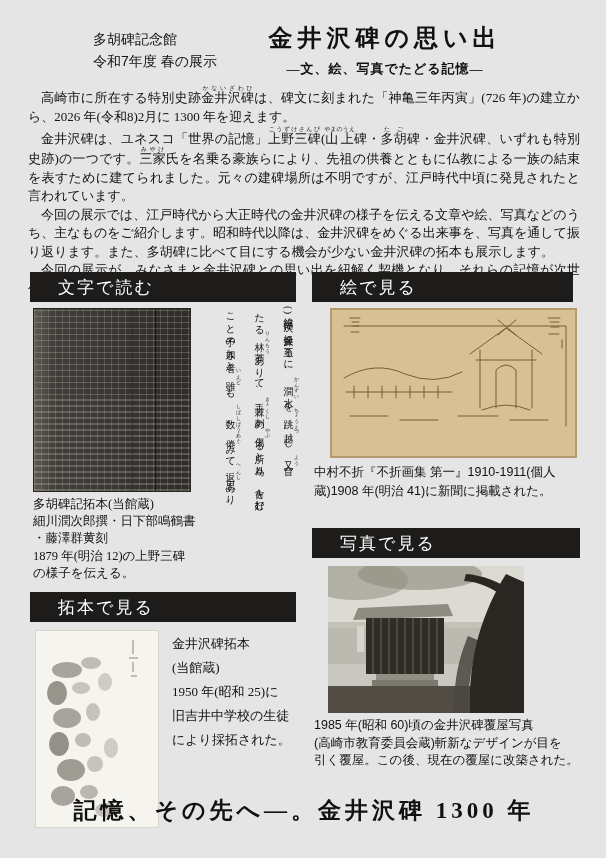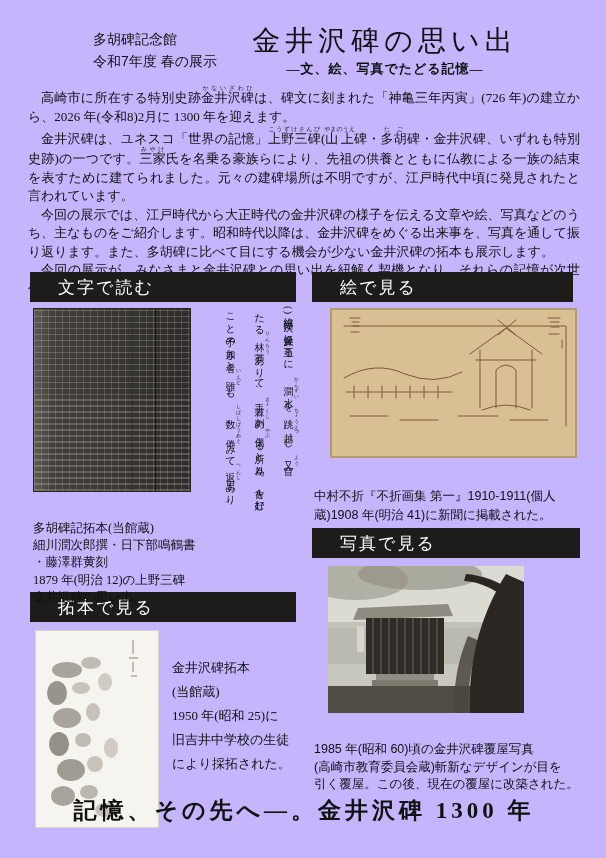--- a/index.html
+++ b/index.html
@@ -1,23 +1,23 @@
 <!DOCTYPE html>
 <html lang="ja" style="--ink: #111111; --bar_bg: #1d1c1a; --bar_text: #ffffff; --sketch_paper: #d8c094; --sketch_line: #7a5a38;"><head>
 <meta charset="utf-8">
 <style>
   html,body{margin:0;padding:0;background:#fff;}
-  .page{position:relative;width:606px;height:858px;background:#c4b5fd;color:var(--ink,#111);
+  .page{position:relative;width:606px;height:858px;background:#e5e5e5;color:var(--ink,#111);
         font-family:"Liberation Serif","DejaVu Serif",serif;overflow:hidden;}
   .gothic{font-family:"Liberation Sans","DejaVu Sans",sans-serif;}
   .abs{position:absolute;}
 
   
   .museum{left:93px;top:28px;font-size:14px;line-height:22px;}
-  .title{left:225px;top:22px;width:320px;text-align:center;font-size:28px;font-weight:normal;letter-spacing:5px;}
+  .title{left:225px;top:22px;width:320px;text-align:center;font-size:24px;font-weight:bold;letter-spacing:5px;}
   .subtitle{left:225px;top:60px;width:320px;text-align:center;font-size:13px;font-weight:bold;letter-spacing:1px;}
 
   
   .intro{left:28px;top:85px;width:552px;height:182px;font-size:13px;line-height:18.5px;overflow:visible;}
   .intro p{margin:0;text-indent:1em;text-align:justify;}
   ruby rt{font-size:6px;line-height:1;letter-spacing:0;color:#222;}
 
   
   .bar{background:var(--bar_bg,#1d1c1a);color:var(--bar_text,#fff);height:30px;display:flex;align-items:center;
        padding-left:28px;box-sizing:border-box;font-size:17px;letter-spacing:2px;
@@ -36,21 +36,21 @@
       repeating-linear-gradient(0deg, rgba(208,202,188,.26) 0 1.5px, rgba(0,0,0,0) 1.5px 6px),
       repeating-linear-gradient(90deg, rgba(208,202,188,.20) 0 1.5px, rgba(0,0,0,0) 1.5px 7px),
       linear-gradient(90deg, rgba(150,142,128,.35), rgba(0,0,0,0) 12%, rgba(0,0,0,.28) 92%);}
 
   
   .vquote{left:197px;top:306px;width:106px;height:252px;writing-mode:vertical-rl;
           font-size:10px;line-height:2.9;letter-spacing:.5px;}
   .vquote rt{font-size:5px;}
   .vquote .col{margin:0;}
 
-  .cap{font-size:12.5px;margin-top:24px;}
+  .cap{font-size:12.5px;}
   .cap-moji{left:33px;top:496px;width:180px;line-height:17.2px;}
   .cap-e{left:314px;top:463px;width:268px;line-height:19px;font-family:"Liberation Sans","DejaVu Sans",sans-serif;}
   .cap-shashin{left:314px;top:717px;width:272px;line-height:17.5px;font-family:"Liberation Sans","DejaVu Sans",sans-serif;}
   .cap-takuhon{left:172px;top:632px;width:132px;line-height:24px;font-size:13px;}
 
   .sketch{left:330px;top:308px;width:247px;height:150px;}
   .photo{left:328px;top:566px;width:196px;height:147px;}
   .rubbing-light{left:35px;top:630px;width:124px;height:198px;}
   .sketch svg,.photo svg,.rubbing-light svg{display:block;}
 
@@ -86,21 +86,21 @@
     <p class="col">(線部)次に金井沢に至るに、<ruby>澗水<rt>かんすい</rt></ruby>を<ruby>跳越<rt>ちょうえつ</rt></ruby>し、又<ruby>窅<rt>よう</rt></ruby></p>
     <p class="col">たる<ruby>林莽<rt>りんもう</rt></ruby>ありて、手<ruby>棘刺<rt>きょくし</rt></ruby>の<ruby>傷<rt>やぶ</rt></ruby>る所と為り、古を好む</p>
     <p class="col">こと予の如き者と<ruby>雖<rt>いえど</rt></ruby>も、<ruby>数<rt>しばしば</rt></ruby><ruby>倦<rt>う・あぐ</rt></ruby>みて<ruby>返思<rt>へんし</rt></ruby>あり。</p>
   </div>
 
   <div class="abs cap cap-moji">
     <div>多胡碑記拓本(当館蔵)</div>
     <div>細川潤次郎撰・日下部鳴鶴書</div>
     <div>・藤澤群黄刻</div>
     <div>1879 年(明治 12)の上野三碑</div>
-    <div>金井沢碑の思い出。</div>
+    <div>の様子を伝える。</div>
   </div>
 
   <div class="abs sketch">
     <svg width="247" height="150" viewBox="0 0 247 150" xmlns="http://www.w3.org/2000/svg">
       <rect width="247" height="150" fill="#d8c094"></rect>
       <rect x="1" y="1" width="245" height="148" fill="none" stroke="#b49a6c" stroke-width="2"></rect>
       <g fill="none" stroke="#7a5a38" stroke-width="1" stroke-linecap="round">
         <path d="M14 18 H236 V118"></path>
         <path d="M14 70 Q45 52 75 66 Q105 78 132 64"></path>
         <path d="M16 84 H122"></path>

